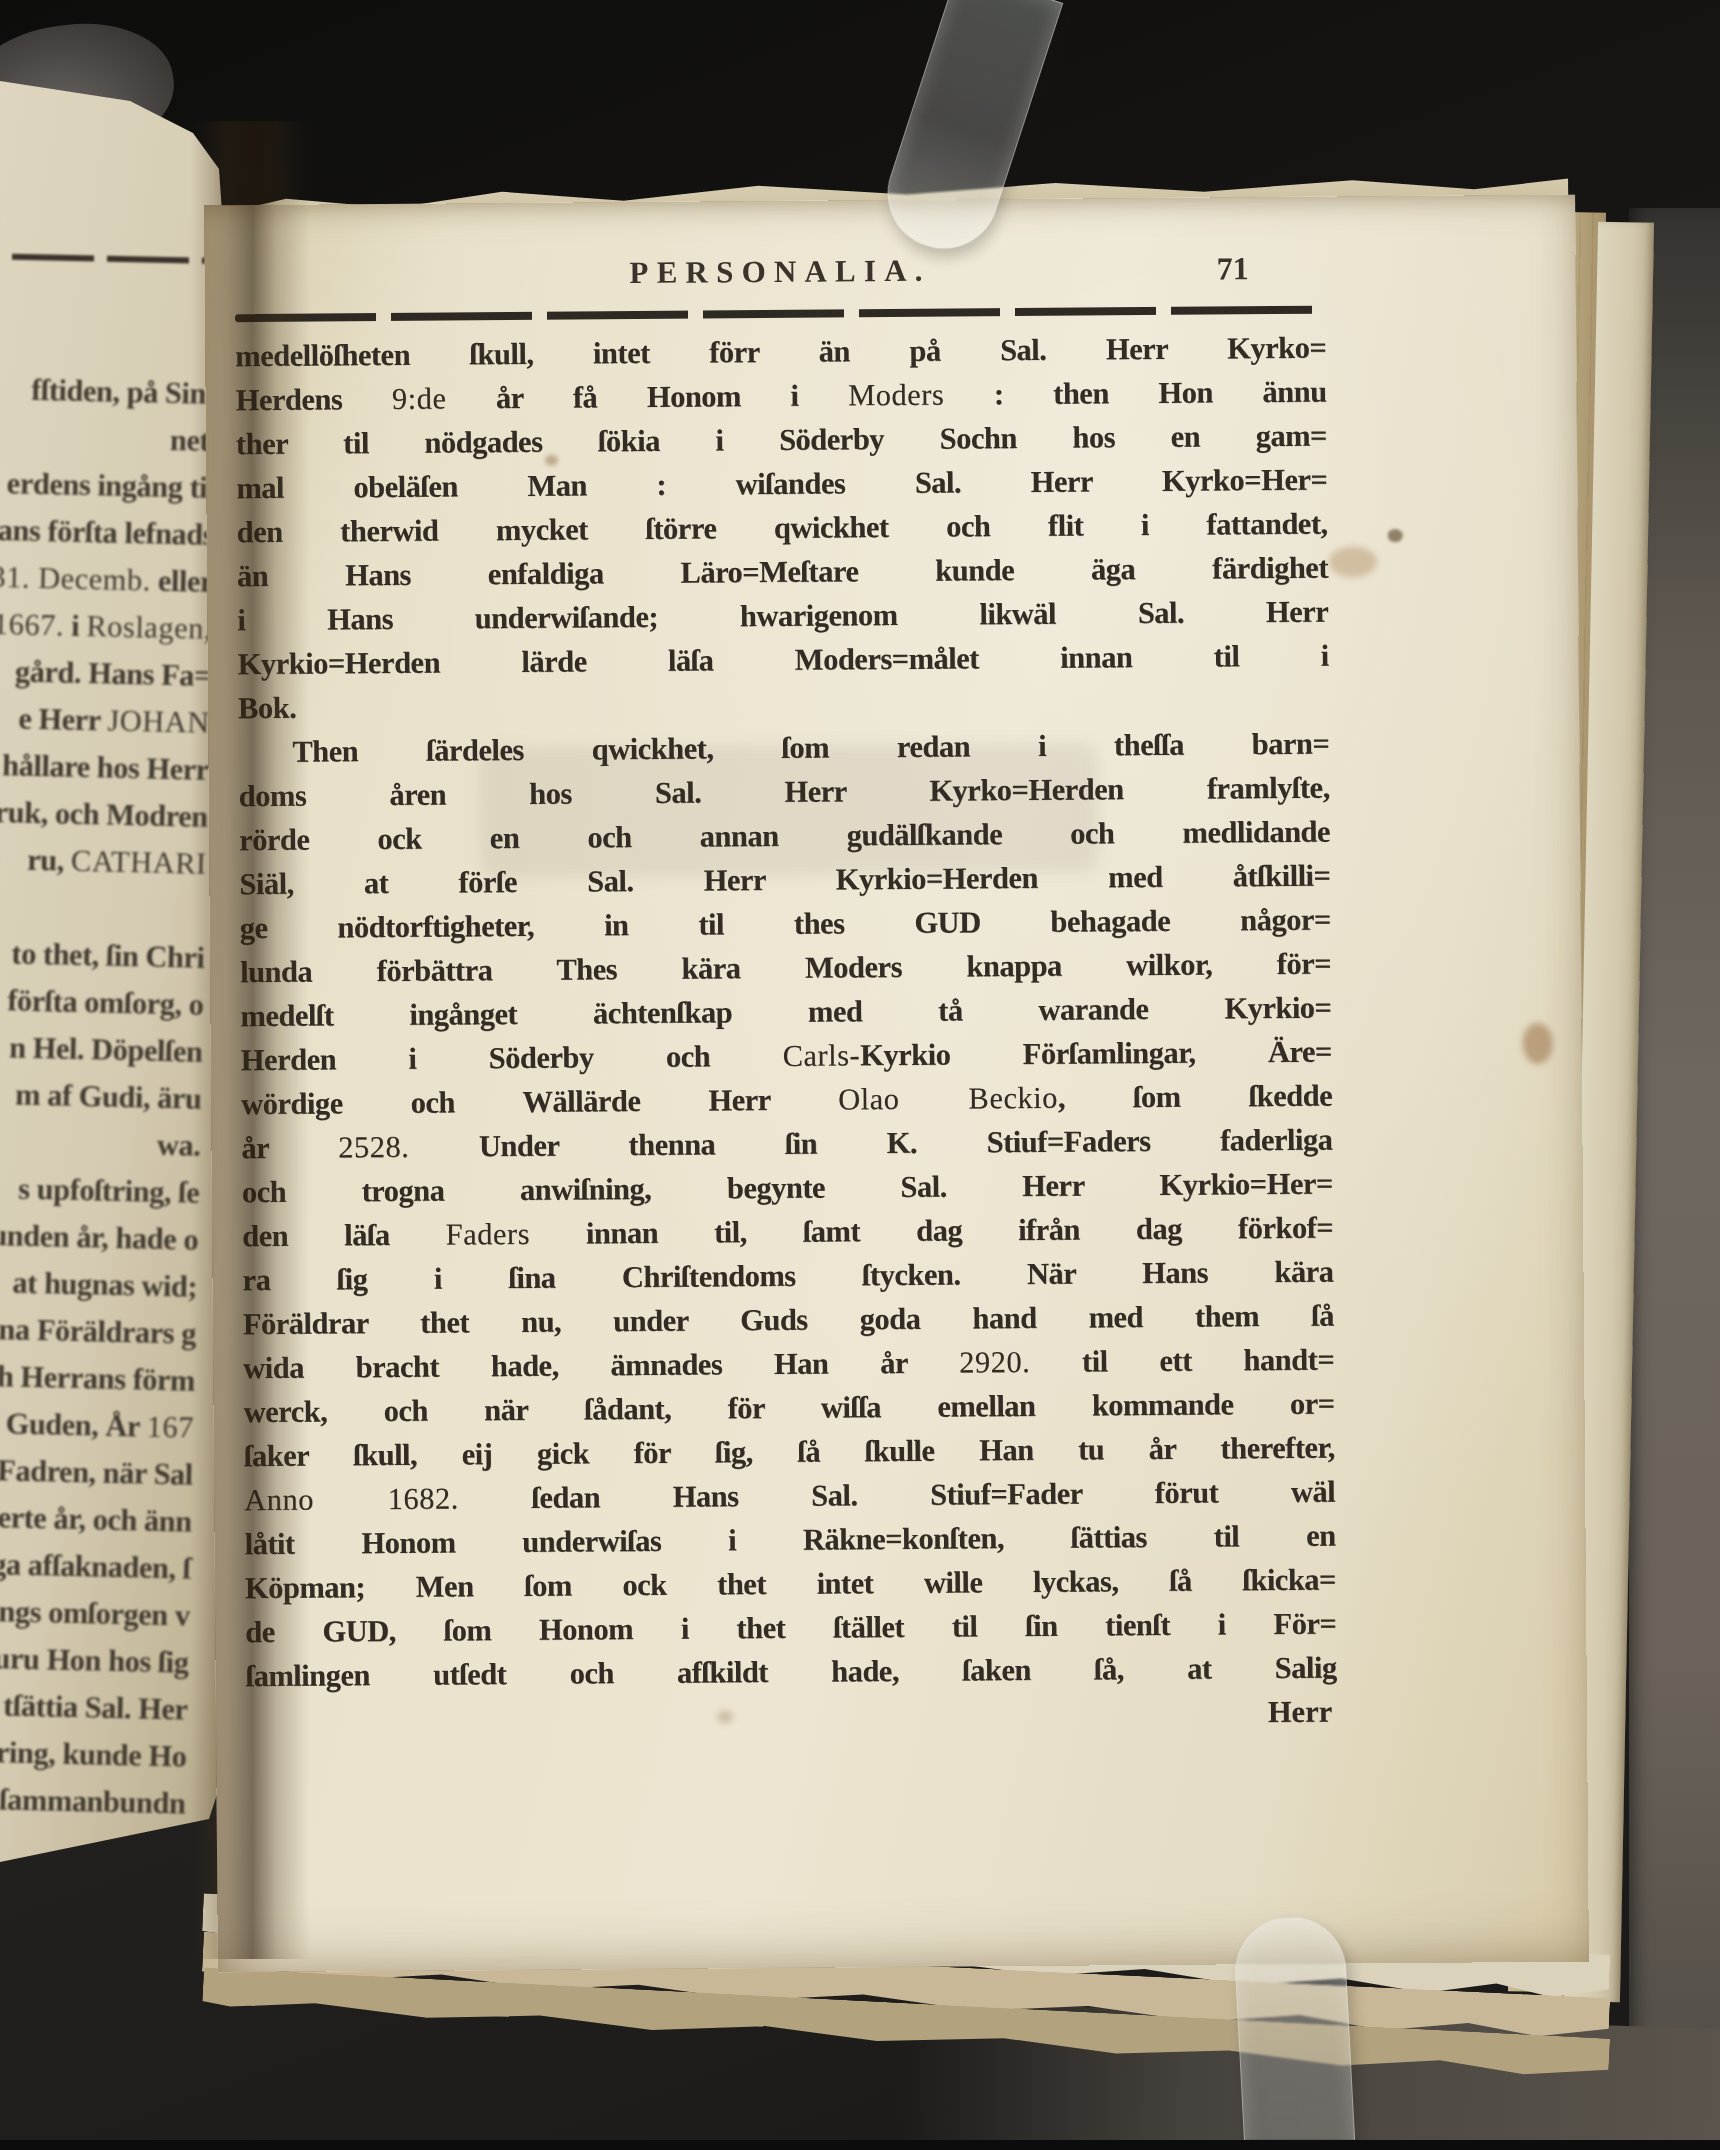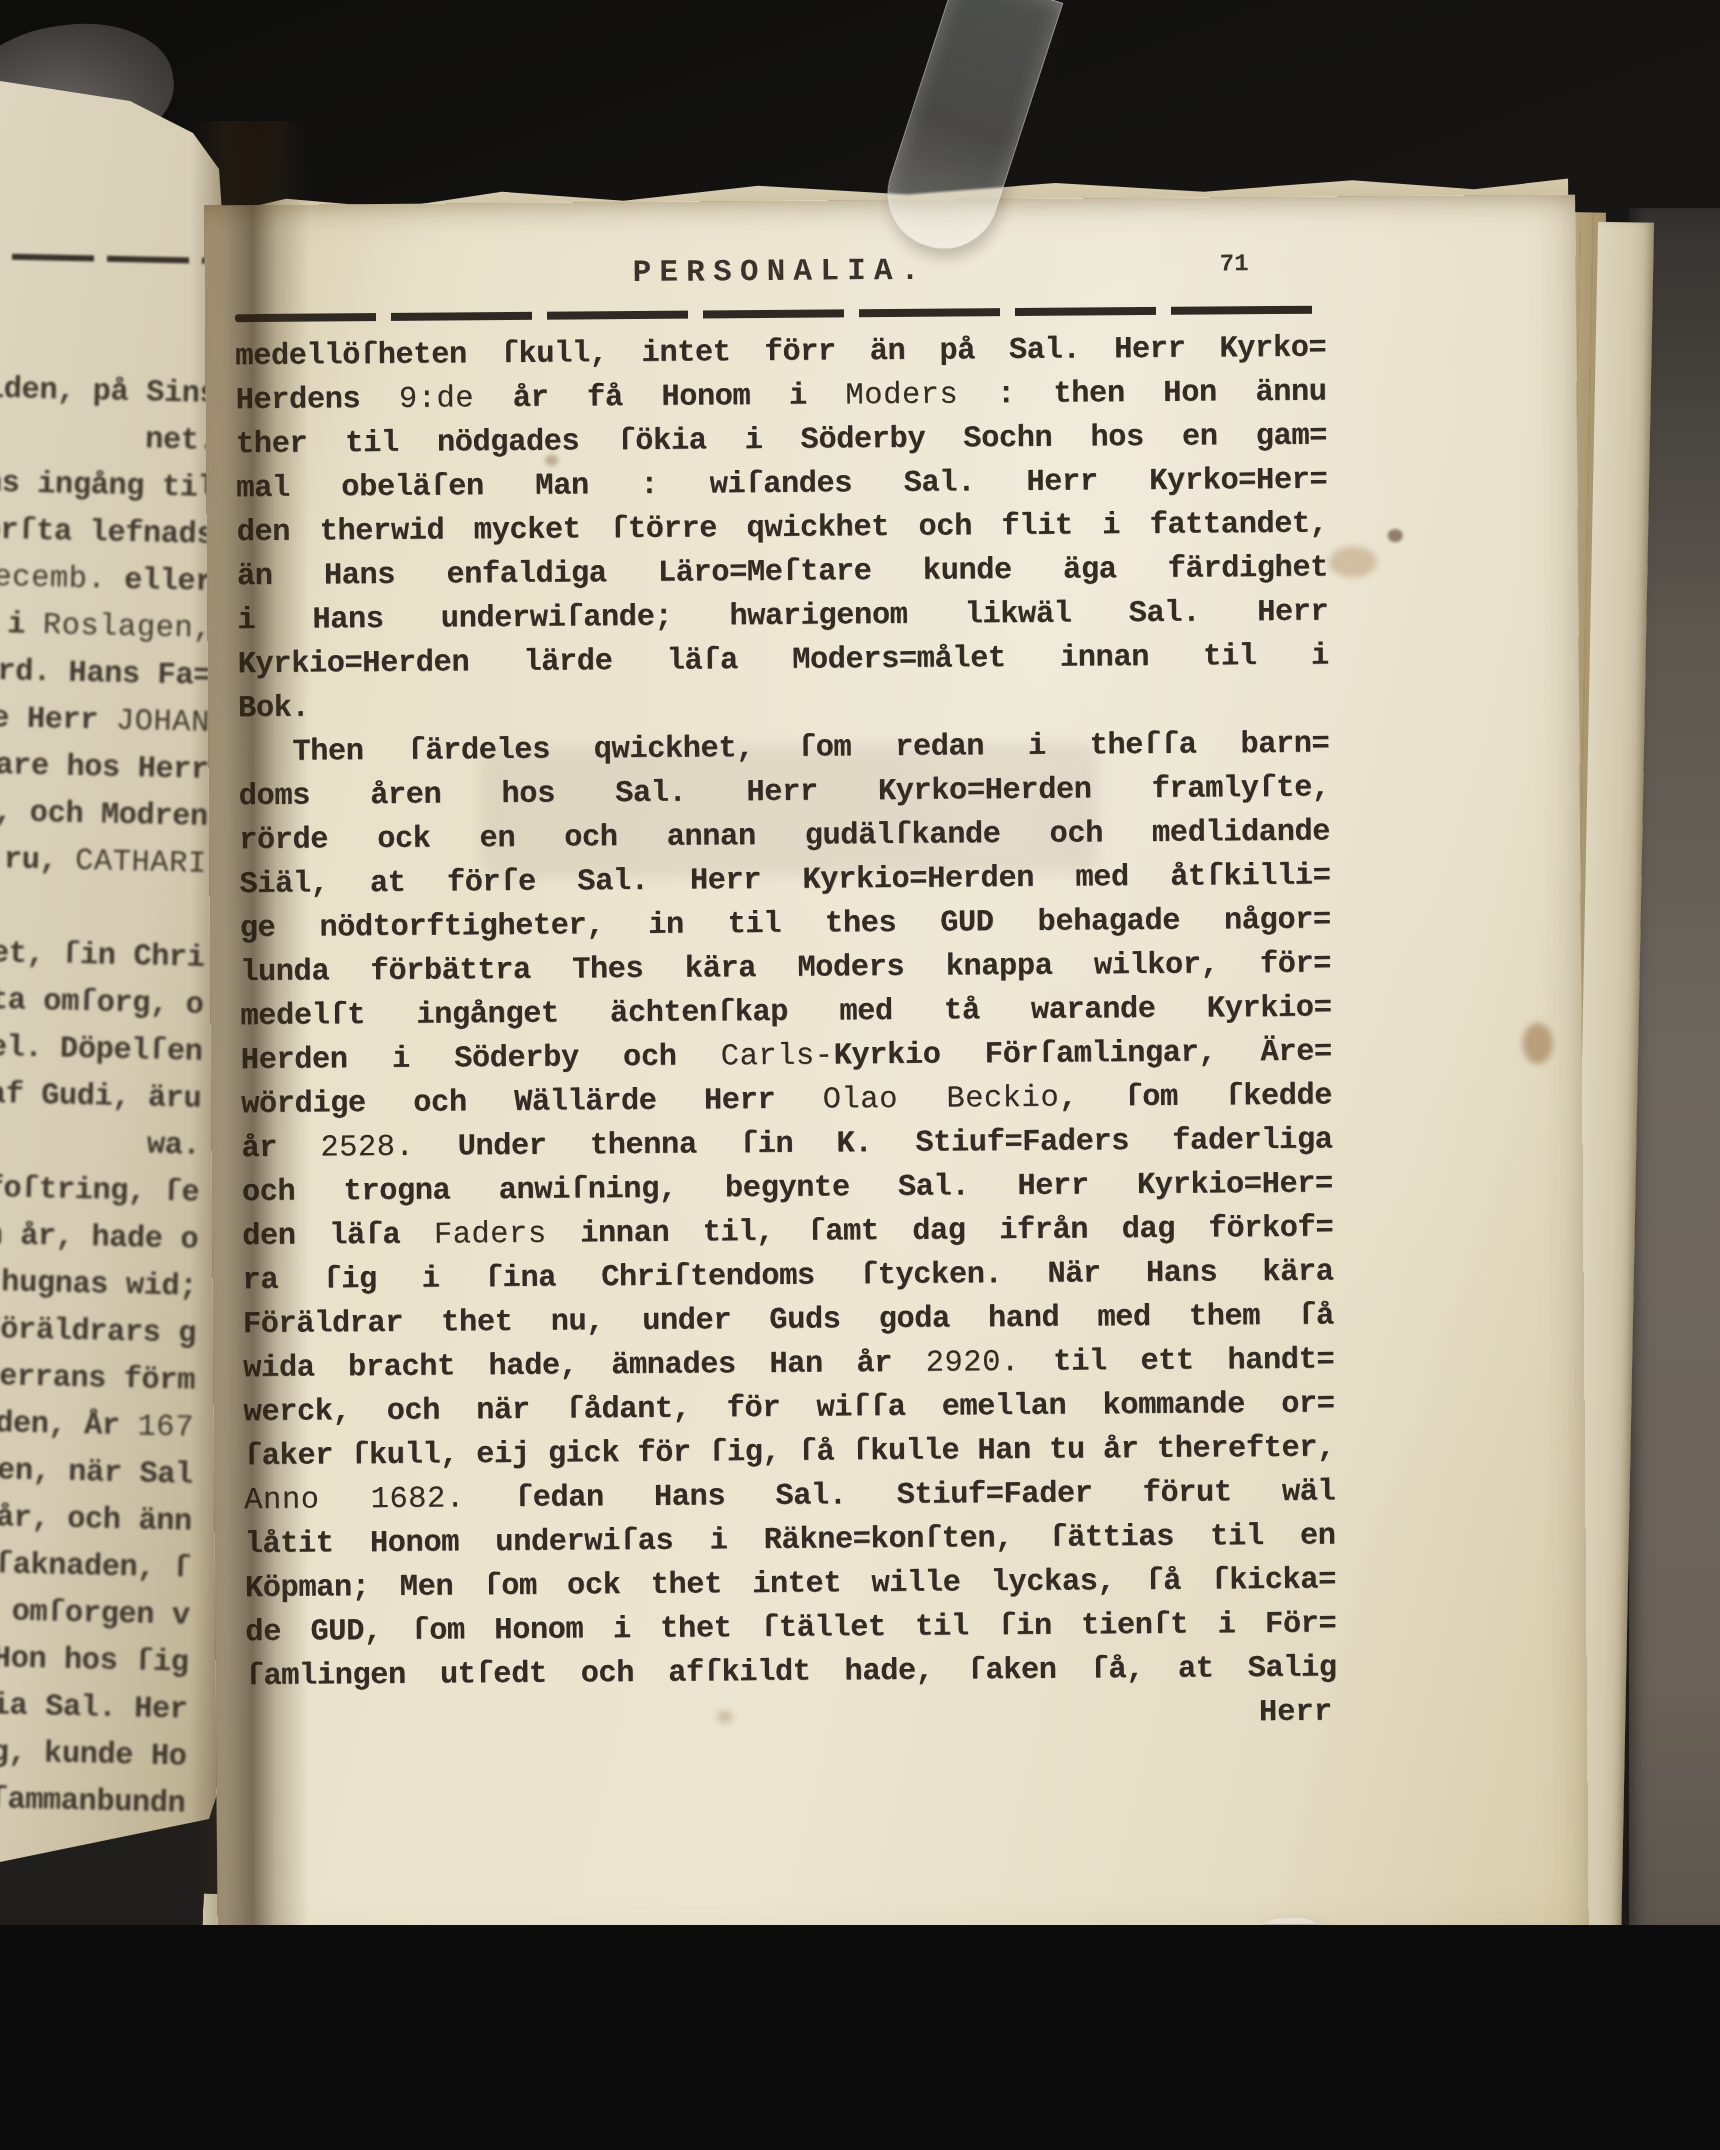--- a/index.html
+++ b/index.html
@@ -1,19 +1,19 @@
 <!DOCTYPE html>
 <html style="font-size:7.7px"><head>
 <meta charset="utf-8">
 <style>
   html,body { margin:0; padding:0; background:#0c0c0c; }
   .scene {
-    position:relative; width:1721px; height:1925px; overflow:hidden;
+    position:relative; width:1721px; height:2140px; overflow:hidden;
     background: linear-gradient(160deg,#0d0d0c 0%,#161514 28%,#22211f 62%,#1a1918 100%);
-    font-family:Liberation Mono, monospace;
+    font-family:Liberation Serif, serif;
   }
   
   .support-right {
     position:absolute; left:1629px; top:208px; width:91px; height:1943px;
     background: linear-gradient(180deg,#34322f 0%,#5d574f 22%,#6e6760 45%,#6b635a 75%,#4e4a44 100%);
     box-shadow: inset 13.5px 0 19.3px -9.7px rgba(0,0,0,0.55);
   }
   .support-shelf {
     position:absolute; left:900px; top:2015px; width:822px; height:145px;
     background: linear-gradient(90deg, rgba(60,57,53,0) 0%, #454italic 0%, #46423d 35%, #5a544c 100%);
@@ -88,21 +88,21 @@
       inset -22px 0 44px -22px rgba(120,95,60,0.28),
       inset 0 -34px 63px -31px rgba(115,90,55,0.33),
       inset 0 13.5px 22px -10.6px rgba(120,100,60,0.35);
   }
   .main-text { position:absolute; left:30px; top:50px; width:1091px; color:#322c24; }
   .page-header { position:relative; height:42px; }
   .page-title {
     text-align:center; font-size:31px; font-weight:700; letter-spacing:8.2px;
     color:#3a332b; line-height:42px;
   }
-  .page-number { position:absolute; right:77px; top:2.9px; font-size:24px; font-weight:700; color:#3a332b; }
+  .page-number { position:absolute; right:77px; top:2.9px; font-size:32px; font-weight:700; color:#3a332b; }
   .header-rule {
     margin-top:17.4px; height:7.3px; border-radius:3.4px;
     background: repeating-linear-gradient(90deg,#2e2922 0 141px, rgba(0,0,0,0) 141px 156px);
   }
   .lines { margin-top:12px; font-size:30.5px; font-weight:700; line-height:44px; letter-spacing:-0.5px;
     text-shadow: 0.3px 0.4px 0 rgba(42,32,20,0.35); }
   .line { text-align:justify; text-align-last:justify; min-height:44px; }
   .line.short { text-align-last:left; }
   .line.indent { text-indent:54px; }
   .main-catchword { text-align:right; padding-right:4.8px; font-size:30.5px; font-weight:700; line-height:44px;

